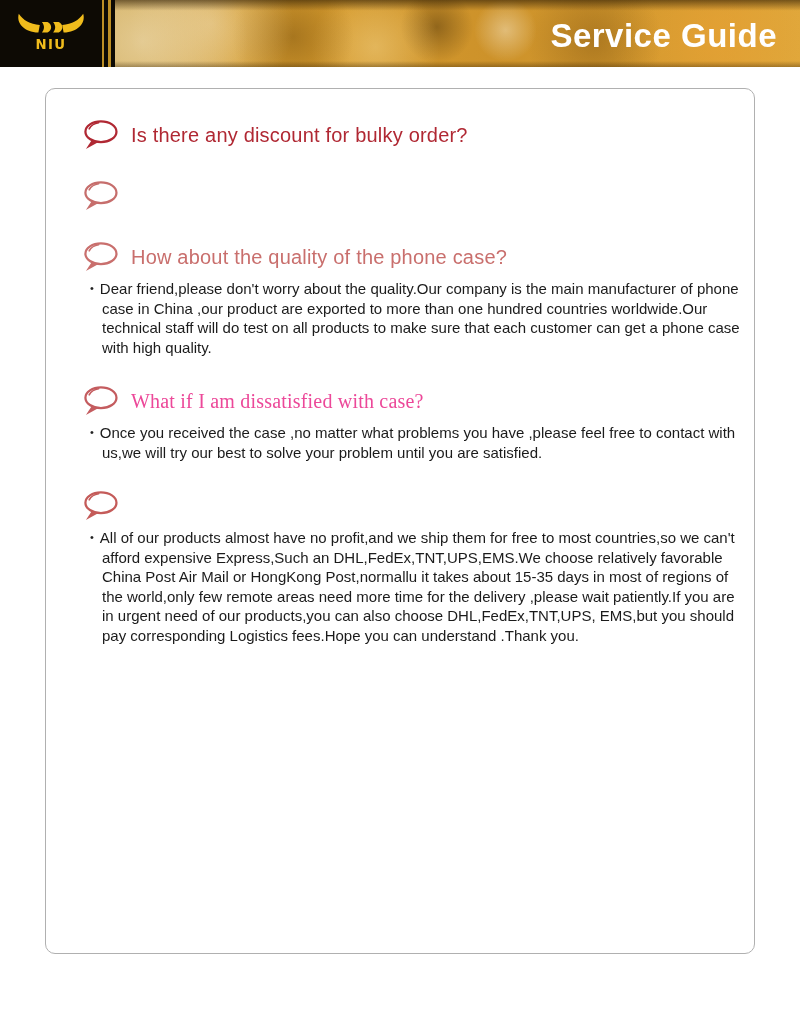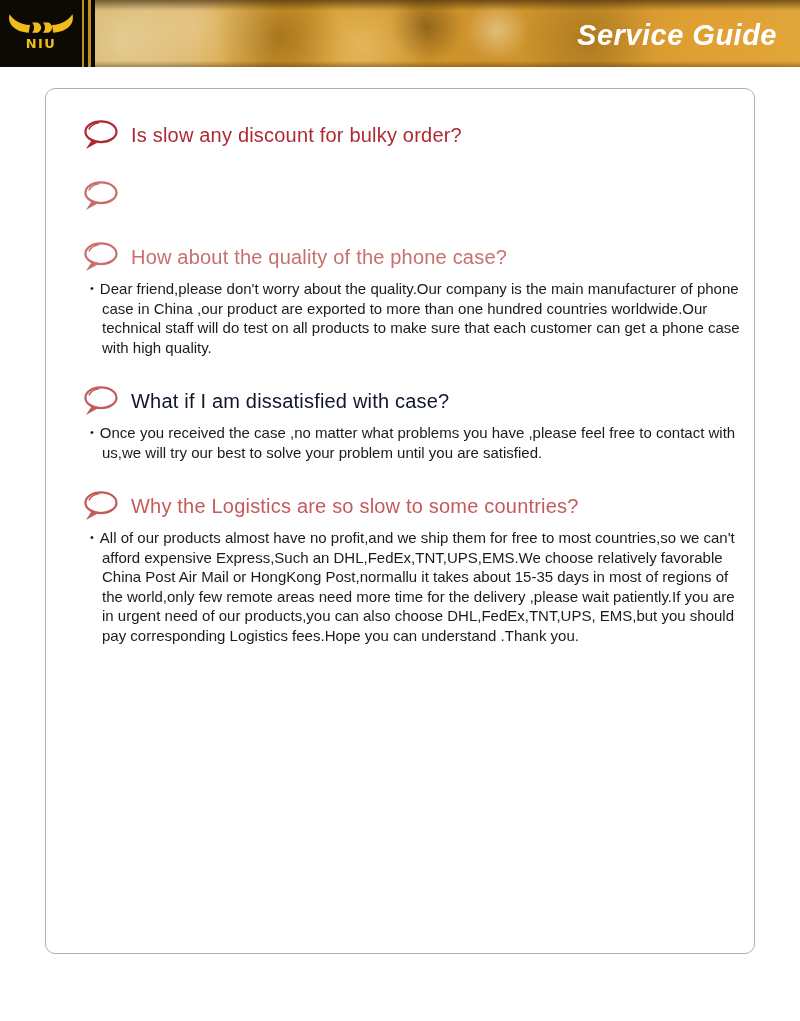--- a/index.html
+++ b/index.html
@@ -6,21 +6,21 @@
   html,body { background:#ffffff; }
   body {
     width:800px; height:1021px;
     font-family:"Liberation Sans", sans-serif;
     position:relative; overflow:hidden;
   }
 
   
   .header { display:flex; height:67px; width:800px; background:#0d0a04; }
   .logo-block {
-    width:82px; height:100%; background:#0d0a04;
+    width:102px; height:100%; background:#0d0a04;
     display:flex; align-items:center; justify-content:center;
   }
   .stripes {
     width:13px; height:100%;
     background:linear-gradient(90deg,
       #bd8f25 0 2px, #0d0a04 2px 6px,
       #bd8f25 6px 9px, #0d0a04 9px 13px);
   }
   .photo {
     flex:1; position:relative; height:100%;
@@ -32,23 +32,22 @@
       radial-gradient(circle at 26% 55%, rgba(95,60,8,.4) 0%, rgba(95,60,8,0) 12%),
       radial-gradient(circle at 38% 70%, rgba(250,225,160,.4) 0%, rgba(250,225,160,0) 15%),
       radial-gradient(circle at 47% 40%, rgba(70,45,8,.45) 0%, rgba(70,45,8,0) 10%),
       radial-gradient(circle at 57% 45%, rgba(255,250,235,.4) 0%, rgba(255,250,235,0) 8%),
       radial-gradient(circle at 70% 60%, rgba(120,75,12,.4) 0%, rgba(120,75,12,0) 14%),
       radial-gradient(circle at 88% 55%, rgba(235,160,50,.55) 0%, rgba(235,160,50,0) 18%),
       linear-gradient(90deg, #cfa851 0%, #d89d2e 25%, #cd922a 55%, #d49b30 80%, #dfa83c 100%);
   }
   .header-title {
     position:absolute; right:23px; top:50%; transform:translateY(-46%);
-    color:#ffffff; font-size:29px; font-weight:bold; letter-spacing:.5px;
+    color:#ffffff; font-size:33px; font-weight:bold; letter-spacing:.5px;
     white-space:nowrap;
-    font-style:italic;
   }
 
   
   .card {
     width:710px; height:866px;
     margin:21px auto 0 auto;
     background:#ffffff;
     border:1px solid #b0b0b0;
     border-radius:10px;
     padding:29px 10px 0 34px;
@@ -95,21 +94,21 @@
 
 <main class="card">
 
   <section class="faq-item">
     <div class="q-row">
       <svg class="bubble" width="40" height="32" viewBox="0 0 42 34">
         <ellipse class="bubble-stroke" cx="22" cy="13.5" rx="16.5" ry="11" fill="none" stroke-width="2.4" stroke="#b02833"></ellipse>
         <path class="bubble-fill" d="M12.5 22 L6 32 L19.5 24.5 Z" fill="#b02833"></path>
         <path class="bubble-stroke" d="M9.5 10.5 Q12.5 5 19.5 4" fill="none" stroke-width="1.7" stroke-linecap="round" stroke="#b02833"></path>
       </svg>
-      <h2 class="q-text" style="color: rgb(176, 40, 51);">Is slow any discount for bulky order?</h2>
+      <h2 class="q-text" style="color: rgb(176, 40, 51);">Is there any discount for bulky order?</h2>
     </div>
   </section>
 
   <section class="faq-item">
   </section>
 
   <section class="faq-item">
     <div class="q-row">
       <svg class="bubble" width="40" height="32" viewBox="0 0 42 34">
         <ellipse class="bubble-stroke" cx="22" cy="13.5" rx="16.5" ry="11" fill="none" stroke-width="2.4" stroke="#c66e6c"></ellipse>
@@ -131,30 +130,29 @@
     <p class="a-text"><span class="bullet">•</span><span>Dear friend,please don't worry about the quality.Our company is the main manufacturer of phone case in China ,our product are exported to more than one hundred countries worldwide.Our technical staff will do test on all products to make sure that each customer can get a phone case with high quality.</span></p>
   </section>
 
   <section class="faq-item">
     <div class="q-row">
       <svg class="bubble" width="40" height="32" viewBox="0 0 42 34">
         <ellipse class="bubble-stroke" cx="22" cy="13.5" rx="16.5" ry="11" fill="none" stroke-width="2.4" stroke="#c45c5f"></ellipse>
         <path class="bubble-fill" d="M12.5 22 L6 32 L19.5 24.5 Z" fill="#c45c5f"></path>
         <path class="bubble-stroke" d="M9.5 10.5 Q12.5 5 19.5 4" fill="none" stroke-width="1.7" stroke-linecap="round" stroke="#c45c5f"></path>
       </svg>
-      <h2 class="q-text" style="color: #0f172a;">What if I am dissatisfied with case?</h2>
+      <h2 class="q-text" style="color: #ec4899; font-family: Liberation Serif, serif;">What if I am dissatisfied with case?</h2>
     </div>
     <p class="a-text"><span class="bullet">•</span><span>Once you received the case ,no matter what problems you have ,please feel free to contact with us,we will try our best to solve your problem until you are satisfied.</span></p>
   </section>
 
   <section class="faq-item">
     <div class="q-row">
       <svg class="bubble" width="40" height="32" viewBox="0 0 42 34">
         <ellipse class="bubble-stroke" cx="22" cy="13.5" rx="16.5" ry="11" fill="none" stroke-width="2.4" stroke="#c45b59"></ellipse>
         <path class="bubble-fill" d="M12.5 22 L6 32 L19.5 24.5 Z" fill="#c45b59"></path>
         <path class="bubble-stroke" d="M9.5 10.5 Q12.5 5 19.5 4" fill="none" stroke-width="1.7" stroke-linecap="round" stroke="#c45b59"></path>
       </svg>
-      <h2 class="q-text" style="color: rgb(196, 91, 89);">Why the Logistics are so slow to some countries?</h2>
     </div>
     <p class="a-text"><span class="bullet">•</span><span>All of our products almost have no profit,and we ship them for free to most countries,so we can't afford expensive Express,Such an DHL,FedEx,TNT,UPS,EMS.We choose relatively favorable China Post Air Mail or HongKong Post,normallu it takes about 15-35 days in most of regions of the world,only few remote areas need more time for the delivery ,please wait patiently.If you are in urgent need of our products,you can also choose DHL,FedEx,TNT,UPS, EMS,but you should pay corresponding Logistics fees.Hope you can understand .Thank you.</span></p>
   </section>
 
 </main>
 
 </body></html>

